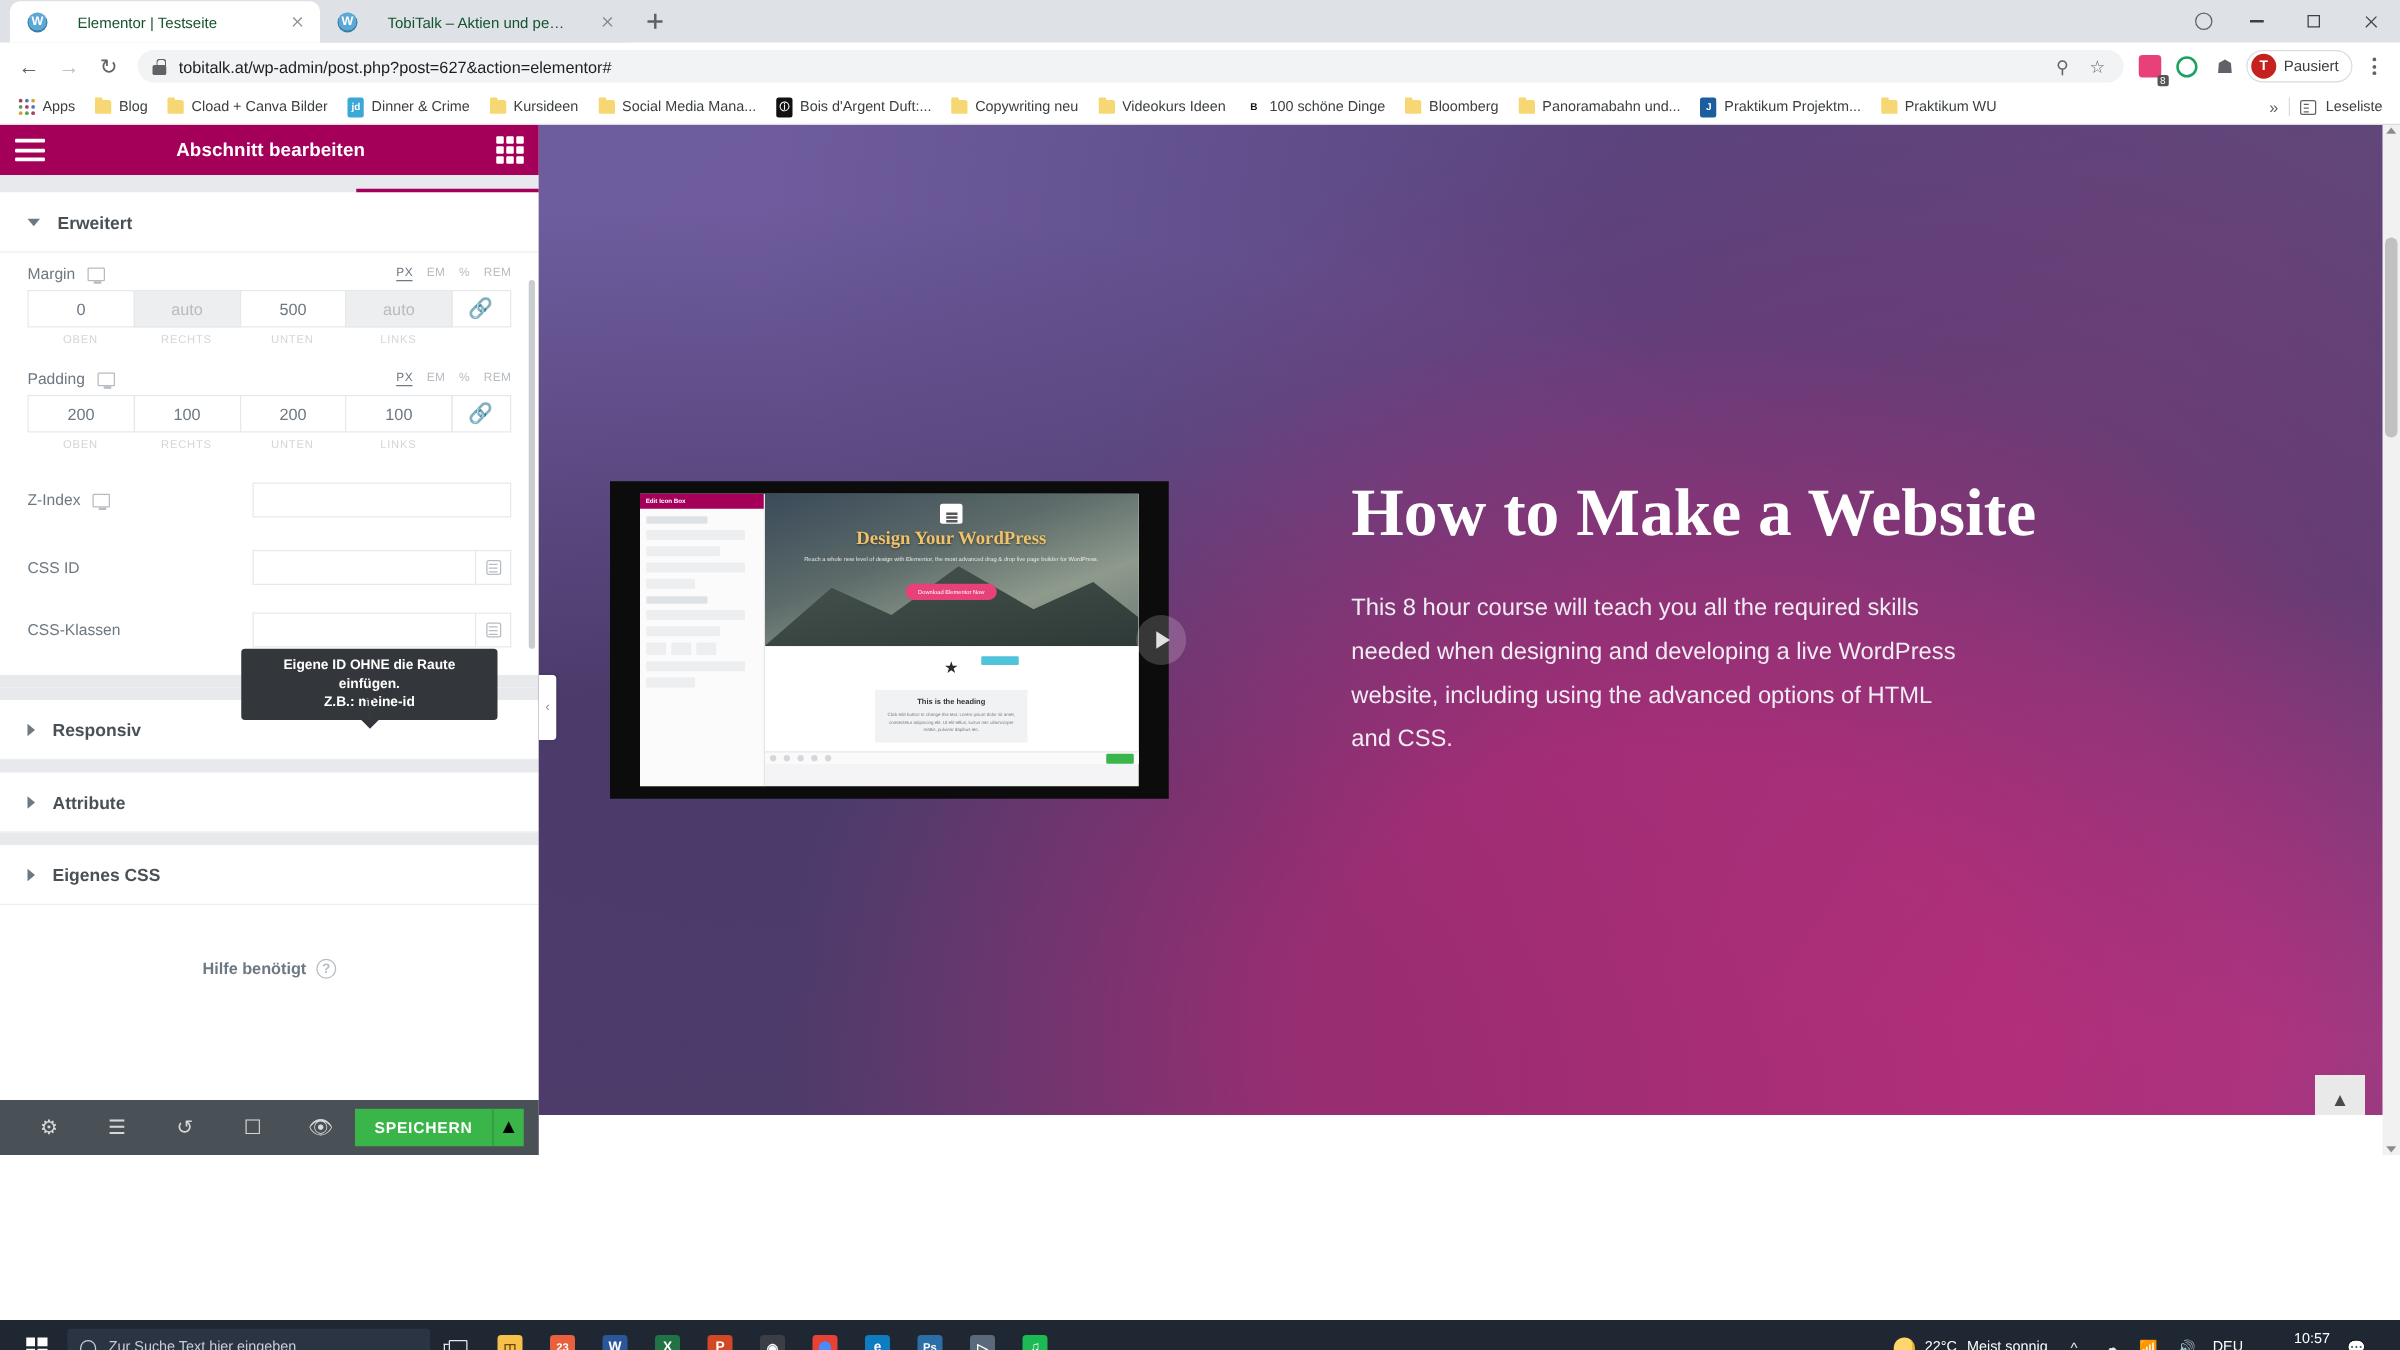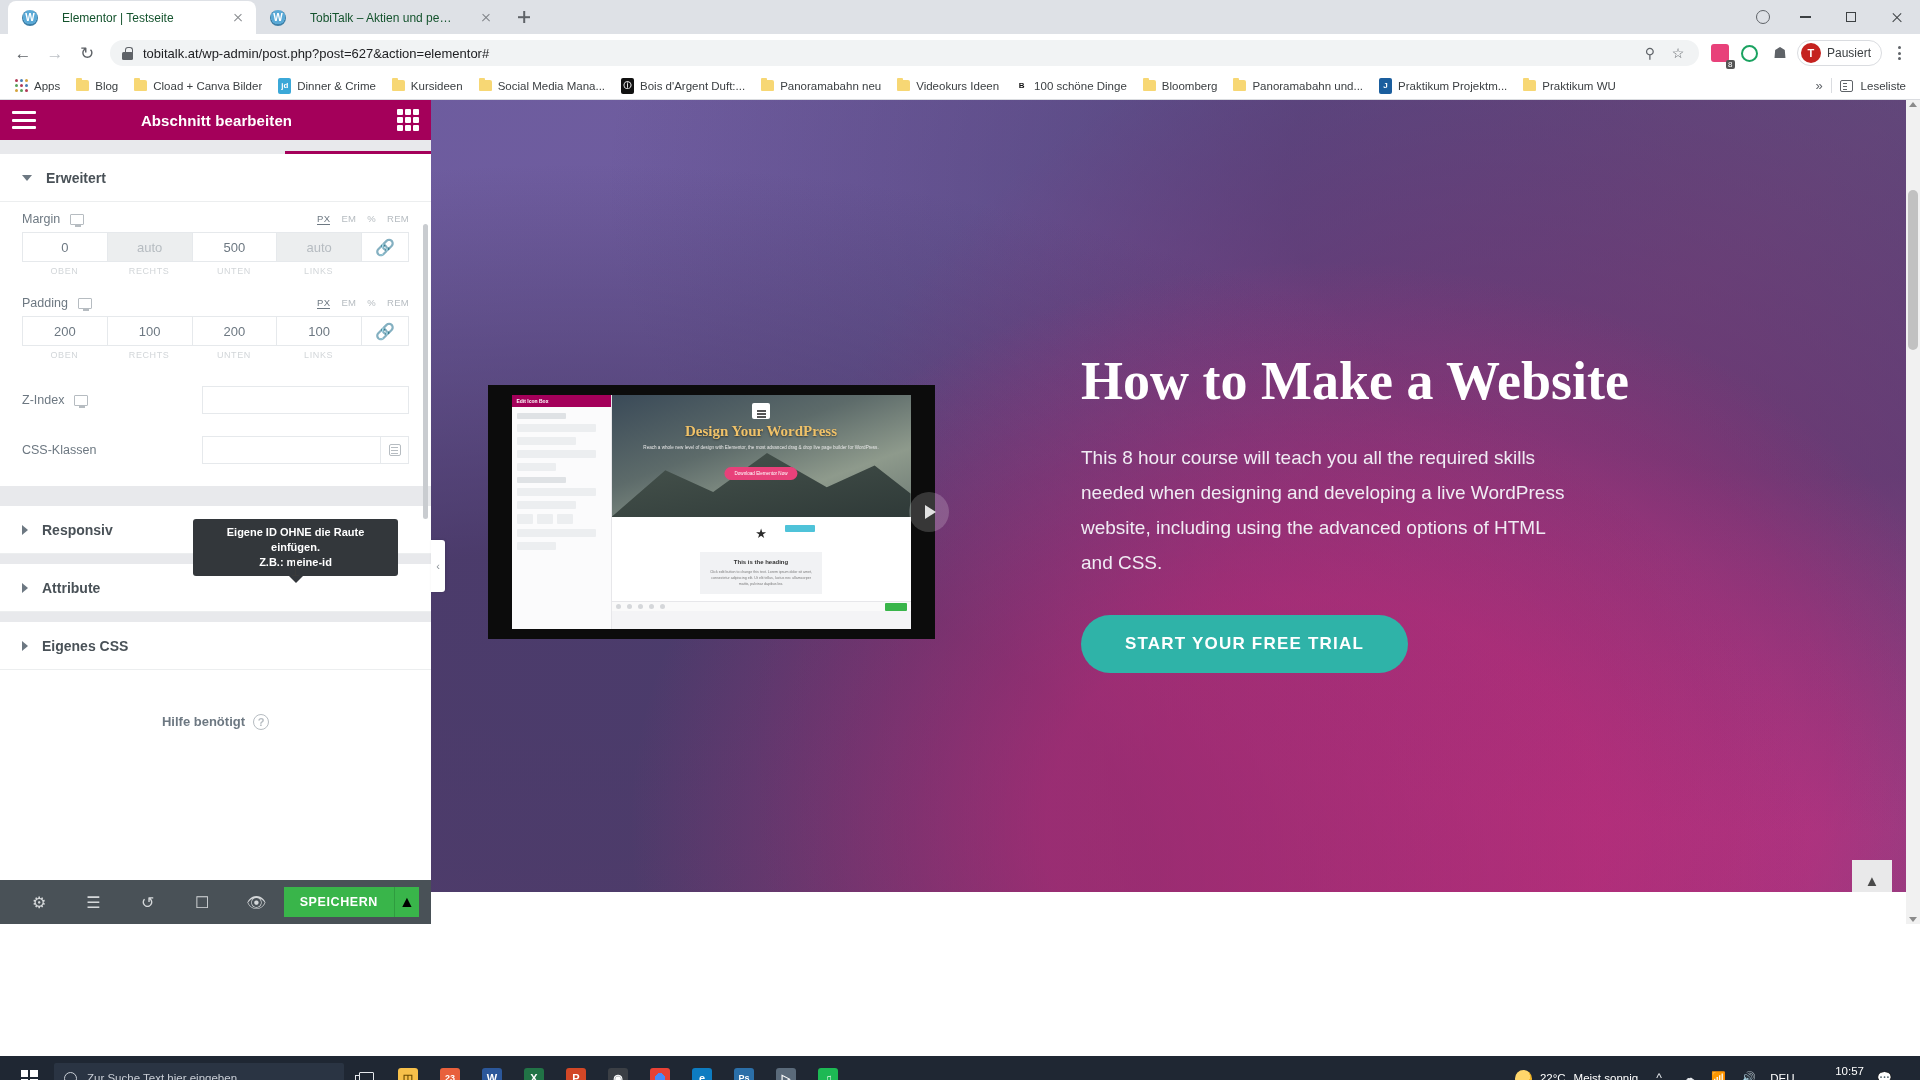--- a/index.html
+++ b/index.html
@@ -397,21 +397,21 @@
     <div class="bm">
       <span class="fav-folder"></span>
       <span class="lbl">Social Media Mana...</span>
     </div>
     <div class="bm">
       <span class="fav-sq" style="background:#111111">ⓘ</span>
       <span class="lbl">Bois d'Argent Duft:...</span>
     </div>
     <div class="bm">
       <span class="fav-folder"></span>
-      <span class="lbl">Panoramabahn neu</span>
+      <span class="lbl">Copywriting neu</span>
     </div>
     <div class="bm">
       <span class="fav-folder"></span>
       <span class="lbl">Videokurs Ideen</span>
     </div>
     <div class="bm">
       <span class="fav-sq" style="background:#ffffff;color:#111">B</span>
       <span class="lbl">100 schöne Dinge</span>
     </div>
     <div class="bm">
@@ -528,20 +528,29 @@
         <div class="field-row" style="padding-top:22px;">
           <span class="ctrl-label" style="display:flex;align-items:center;">
             <span>Z-Index</span>
             <span class="resp-ico"></span>
           </span>
           <span class="inp-wrap">
             <span class="inp"></span>
           </span>
         </div>
 
+        <div class="field-row" style="padding-top:14px;">
+          <span class="ctrl-label">CSS ID</span>
+          <span class="inp-wrap">
+            <span class="inp"></span>
+            <span class="inp-btn">
+                <span class="db-ico"></span>
+              </span>
+          </span>
+        </div>
 
         <div class="field-row" style="padding-top:10px;padding-bottom:22px;">
           <span class="ctrl-label">CSS-Klassen</span>
           <span class="inp-wrap">
             <span class="inp"></span>
             <span class="inp-btn">
                 <span class="db-ico"></span>
               </span>
           </span>
         </div>
@@ -648,21 +657,20 @@
                 </div>
               </div>
             </div>
             <div class="vid-play"></div>
           </div>
         </div>
 
         <div class="txt-col">
           <div class="hero-h1">How to Make a Website</div>
           <div class="hero-p">This 8 hour course will teach you all the required skills needed when designing and developing a live WordPress website, including using the advanced options of HTML and CSS.</div>
-          <div class="hero-btn">START YOUR FREE TRIAL</div>
         </div>
       </div>
 
       <div class="back-to-top">▲</div>
       <div class="canvas-bottom"></div>
       <div class="canvas-scroll">
         <span class="arrow-up"></span>
         <span class="thumb"></span>
         <span class="arrow-dn"></span>
       </div>

